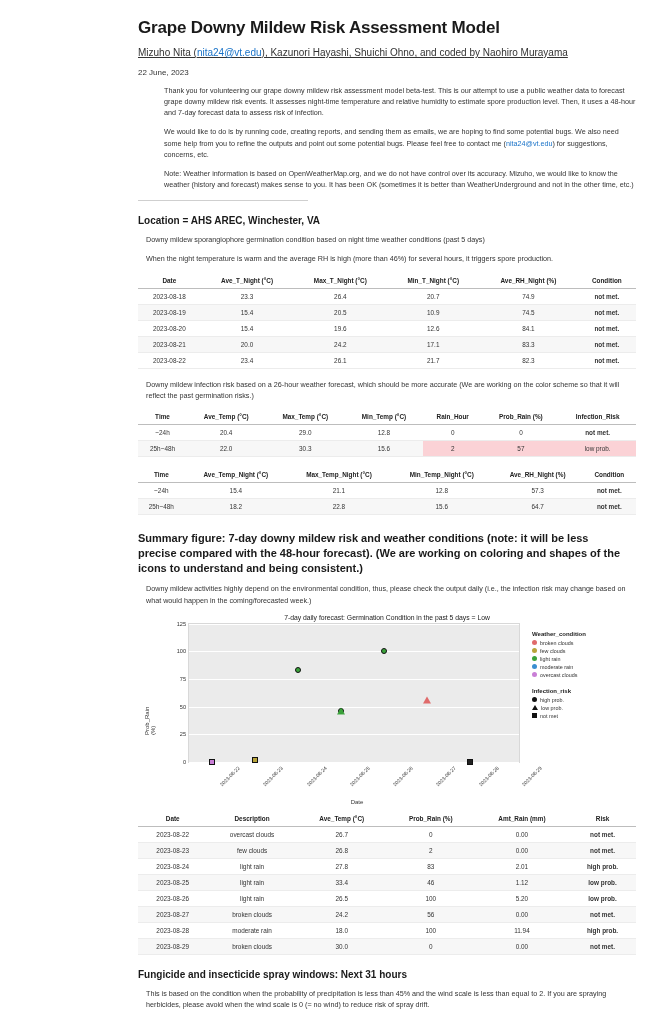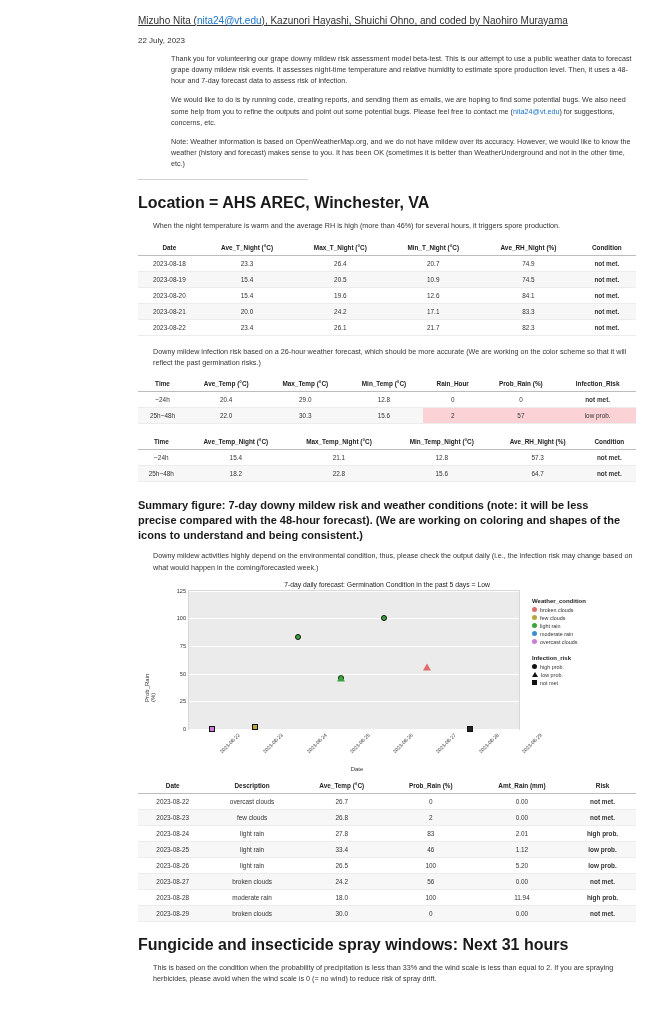--- a/index.html
+++ b/index.html
@@ -32,32 +32,32 @@
   a, .link { color: #1a73c8; text-decoration: none; }
   .date-line {
     font-size: 8px;
     color: #333;
     margin-bottom: 8px;
   }
   .para {
     font-size: 7.2px;
     color: #333;
     line-height: 1.55;
-    margin: 0 0 8px 15px;
+    margin: 0 0 8px 8px;
     text-align: left;
   }
   .indent { padding-left: 18px; }
   hr.sep {
     border: none;
     border-top: 1px solid #cfcfcf;
     margin: 10px 0 12px 0;
     width: 170px;
   }
   h2.section {
-    font-size: 16px;
+    font-size: 10px;
     font-weight: bold;
     color: #1a1a1a;
     margin: 14px 0 8px 0;
   }
   h2.summary {
     font-size: 11px;
     font-weight: bold;
     color: #1a1a1a;
     margin: 16px 12px 8px 0;
     line-height: 1.35;
@@ -133,34 +133,36 @@
   .pt { position:absolute; transform: translate(-50%,-50%); }
   .pt.circle { width:6px; height:6px; border-radius:50%; border:1px solid #111; }
   .pt.tri { width:0; height:0; border-left:4px solid transparent; border-right:4px solid transparent; }
   .pt.sq { width:6px; height:6px; border:1px solid #111; }
 </style>
 </head>
 <body>
 
 <div class="page">
 
+  <h1 class="title">Grape Downy Mildew Risk Assessment Model</h1>
 
   <div class="byline">
     <span>Mizuho Nita (</span><span class="link">nita24@vt.edu</span><span>), Kazunori Hayashi, Shuichi Ohno, and coded by Naohiro Murayama</span>
   </div>
 
-  <div class="date-line">22 July, 2023</div>
+  <div class="date-line">22 June, 2023</div>
 
   <p class="para indent">Thank you for volunteering our grape downy mildew risk assessment model beta-test. This is our attempt to use a public weather data to forecast grape downy mildew risk events. It assesses night-time temperature and relative humidity to estimate spore production level. Then, it uses a 48-hour and 7-day forecast data to assess risk of infection.</p>
   <p class="para indent"><span>We would like to do is by running code, creating reports, and sending them as emails, we are hoping to find some potential bugs. We also need some help from you to refine the outputs and point out some potential bugs. Please feel free to contact me (</span><span class="link">nita24@vt.edu</span><span>) for suggestions, concerns, etc.</span></p>
-  <p class="para indent">Note: Weather information is based on OpenWeatherMap.org, and we do not have mildew over its accuracy. However, we would like to know the weather (history and forecast) makes sense to you. It has been OK (sometimes it is better than WeatherUnderground and not in the other time, etc.)</p>
+  <p class="para indent">Note: Weather information is based on OpenWeatherMap.org, and we do not have control over its accuracy. Mizuho, we would like to know the weather (history and forecast) makes sense to you. It has been OK (sometimes it is better than WeatherUnderground and not in the other time, etc.)</p>
 
   <hr class="sep">
 
   <h2 class="section">Location = AHS AREC, Winchester, VA</h2>
+  <p class="para">Downy mildew sporangiophore germination condition based on night time weather conditions (past 5 days)</p>
   <p class="para">When the night temperature is warm and the average RH is high (more than 46%) for several hours, it triggers spore production.</p>
 
   <table class="data">
     <thead>
       <tr>
         <th class="first">Date</th>
         <th>Ave_T_Night (°C)</th>
         <th>Max_T_Night (°C)</th>
         <th>Min_T_Night (°C)</th>
         <th>Ave_RH_Night (%)</th>
@@ -442,15 +444,15 @@
           <td>broken clouds</td>
           <td>30.0</td>
           <td>0</td>
           <td>0.00</td>
           <td class="notmet">not met.</td>
         </tr>
     </tbody>
   </table>
 
   <h2 class="section">Fungicide and insecticide spray windows: Next 31 hours</h2>
-  <p class="para">This is based on the condition when the probability of precipitation is less than 33% and the wind scale is less than equal to 2. If you are spraying herbicides, please avoid when the wind scale is 0 (= no wind) to reduce risk of spray drift.</p>
+  <p class="para">This is based on the condition when the probability of precipitation is less than 45% and the wind scale is less than equal to 2. If you are spraying herbicides, please avoid when the wind scale is 0 (= no wind) to reduce risk of spray drift.</p>
 
 </div>
 
 </body></html>

